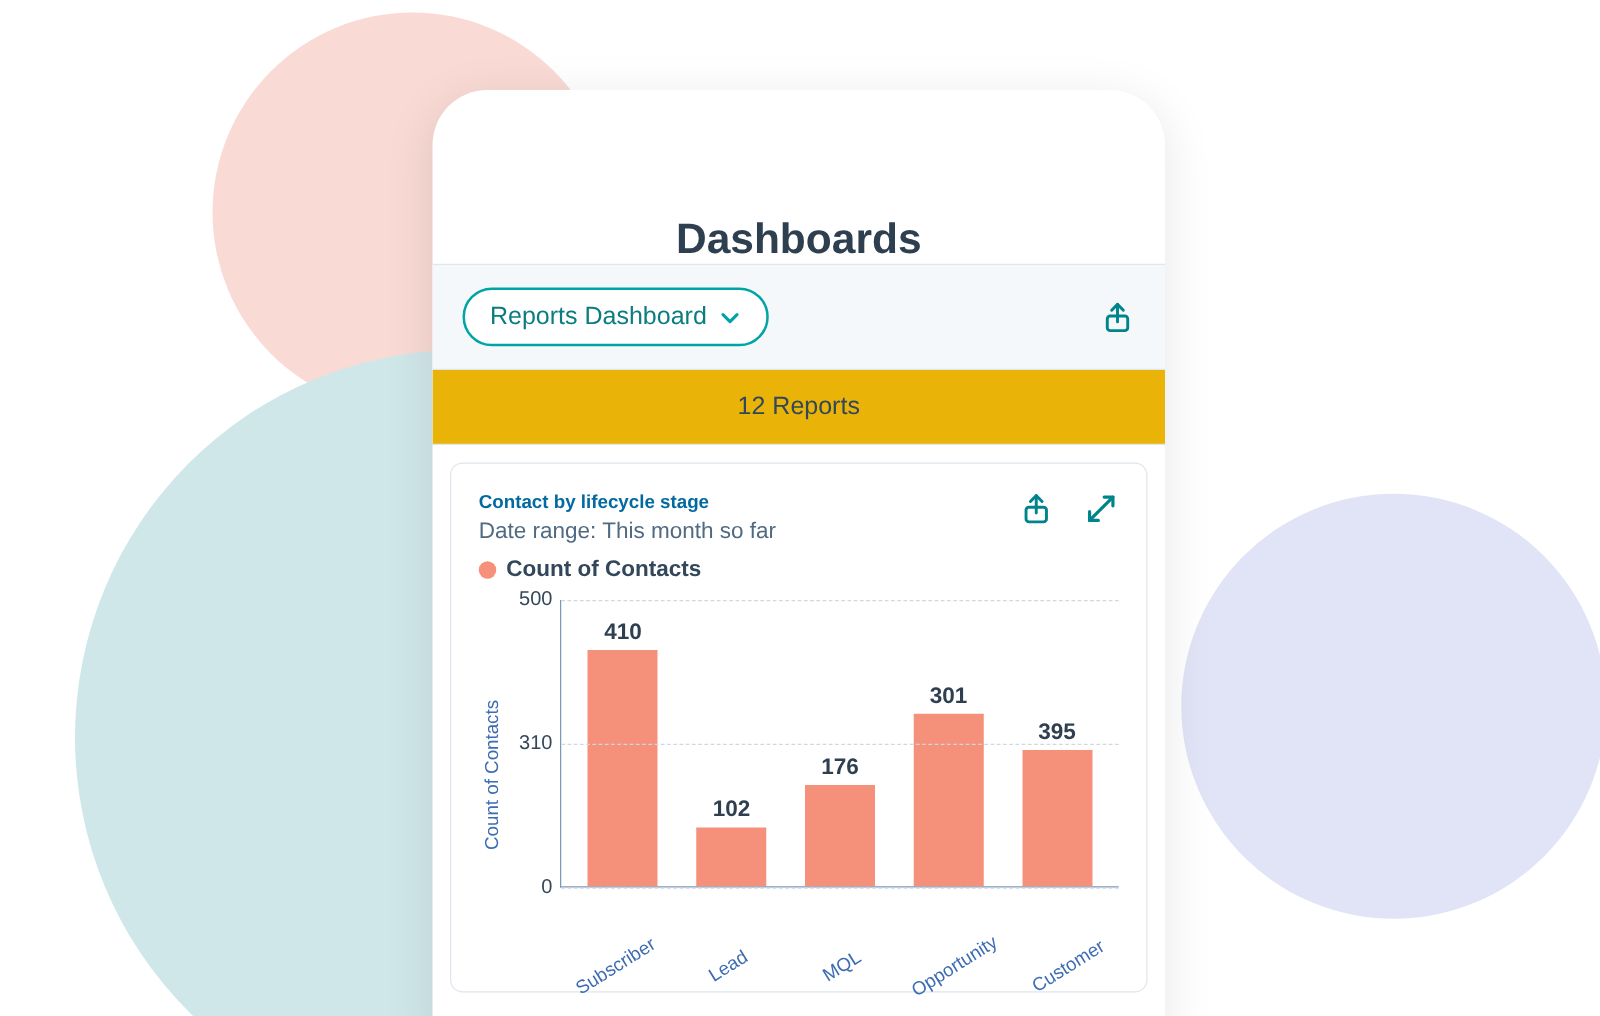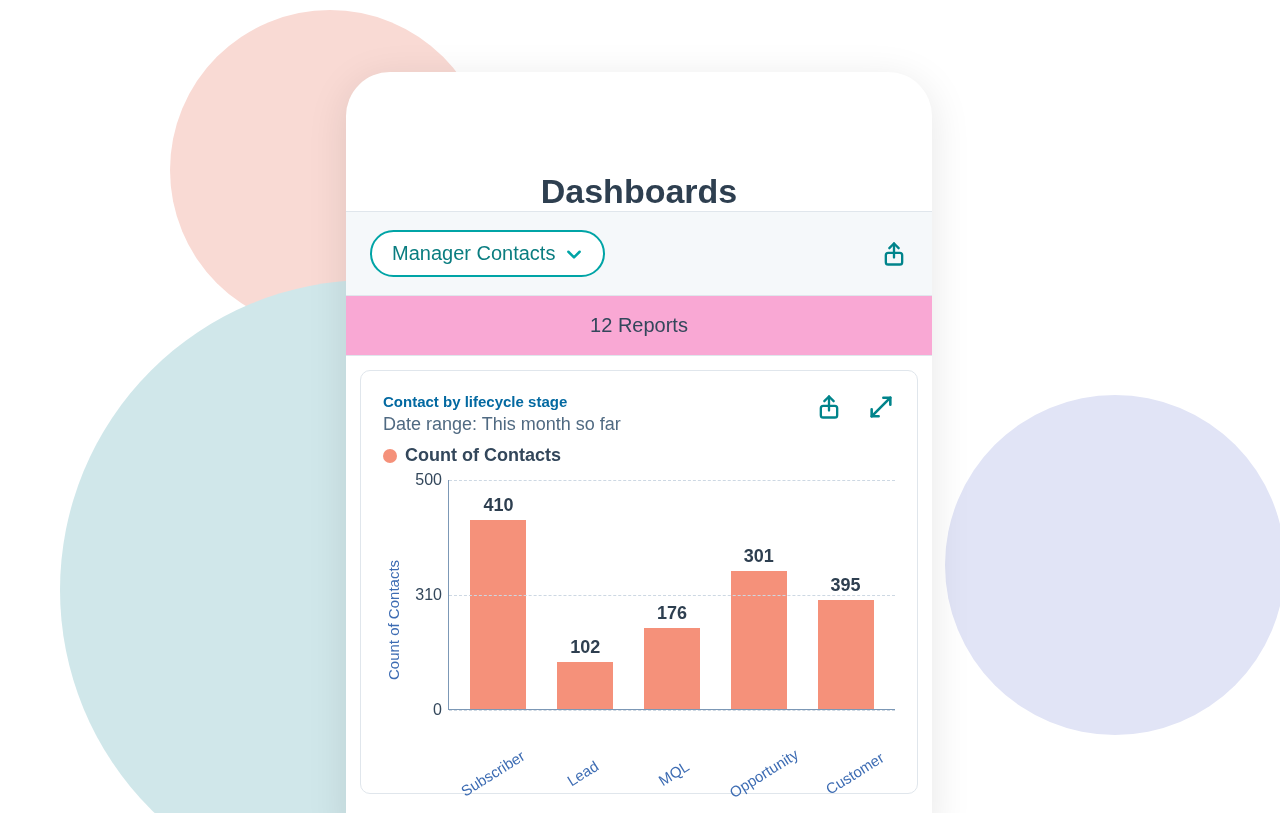--- a/index.html
+++ b/index.html
@@ -25,21 +25,21 @@
   .selector-row { background: #F5F8FA; padding: 18px 24px; border-bottom: 1px solid #E0E6EC; display: flex; align-items: center; justify-content: space-between; }
   .dash-select {
     display: inline-flex; align-items: center; gap: 10px;
     border: 2px solid #00A4A6; color: #0A7D80; background: #fff;
     border-radius: 24px; padding: 10px 20px; font-size: 20px; font-weight: 500; cursor: pointer;
   }
   .chev { width: 18px; height: 18px; }
 
   .share-icon, .expand-icon { width: 28px; height: 28px; color: #00848B; cursor: pointer; }
 
-  .reports-row { background: #f9a8d4; text-align: center; padding: 18px 0; color: #33475B; font-size: 20px; border-bottom: 1px solid #E0E6EC; }
+  .reports-row { background: #eab308; text-align: center; padding: 18px 0; color: #33475B; font-size: 20px; border-bottom: 1px solid #E0E6EC; }
 
   .card {
     margin: 14px; background: #fff; border: 1px solid #E0E6EC; border-radius: 10px; padding: 22px 22px 10px 22px;
   }
   .card-head { display: flex; align-items: flex-start; justify-content: space-between; }
   .card-head-left h2 { font-size: 15px; font-weight: 700; color: #0369a1; }
   .card-head-left .sub { font-size: 18px; color: #506A82; margin-top: 4px; }
   .card-head-icons { display: flex; gap: 24px; }
 
   .legend { display: flex; align-items: center; gap: 8px; margin-top: 10px; font-size: 18px; font-weight: 600; color: #33475B; }
@@ -66,21 +66,21 @@
 <div class="bg-circle bg-blue"></div>
 
 <div class="phone">
 
   <div class="title-bar">
     <h1>Dashboards</h1>
   </div>
 
   <div class="selector-row">
     <div class="dash-select">
-      <span>Manager Contacts</span>
+      <span>Reports Dashboard</span>
       <svg class="chev" viewBox="0 0 16 16" fill="none" stroke="#00A4A6" stroke-width="2.2" stroke-linecap="round" stroke-linejoin="round">
           <polyline points="3,6 8,11 13,6"></polyline>
         </svg>
     </div>
     <svg class="share-icon" viewBox="0 0 24 24" fill="none" stroke="currentColor" stroke-width="2" stroke-linecap="round" stroke-linejoin="round">
       <path d="M12 3v12"></path>
         <path d="M8 7l4-4 4 4"></path>
         <rect x="5" y="11" width="14" height="10" rx="2"></rect>
     </svg>
   </div>

